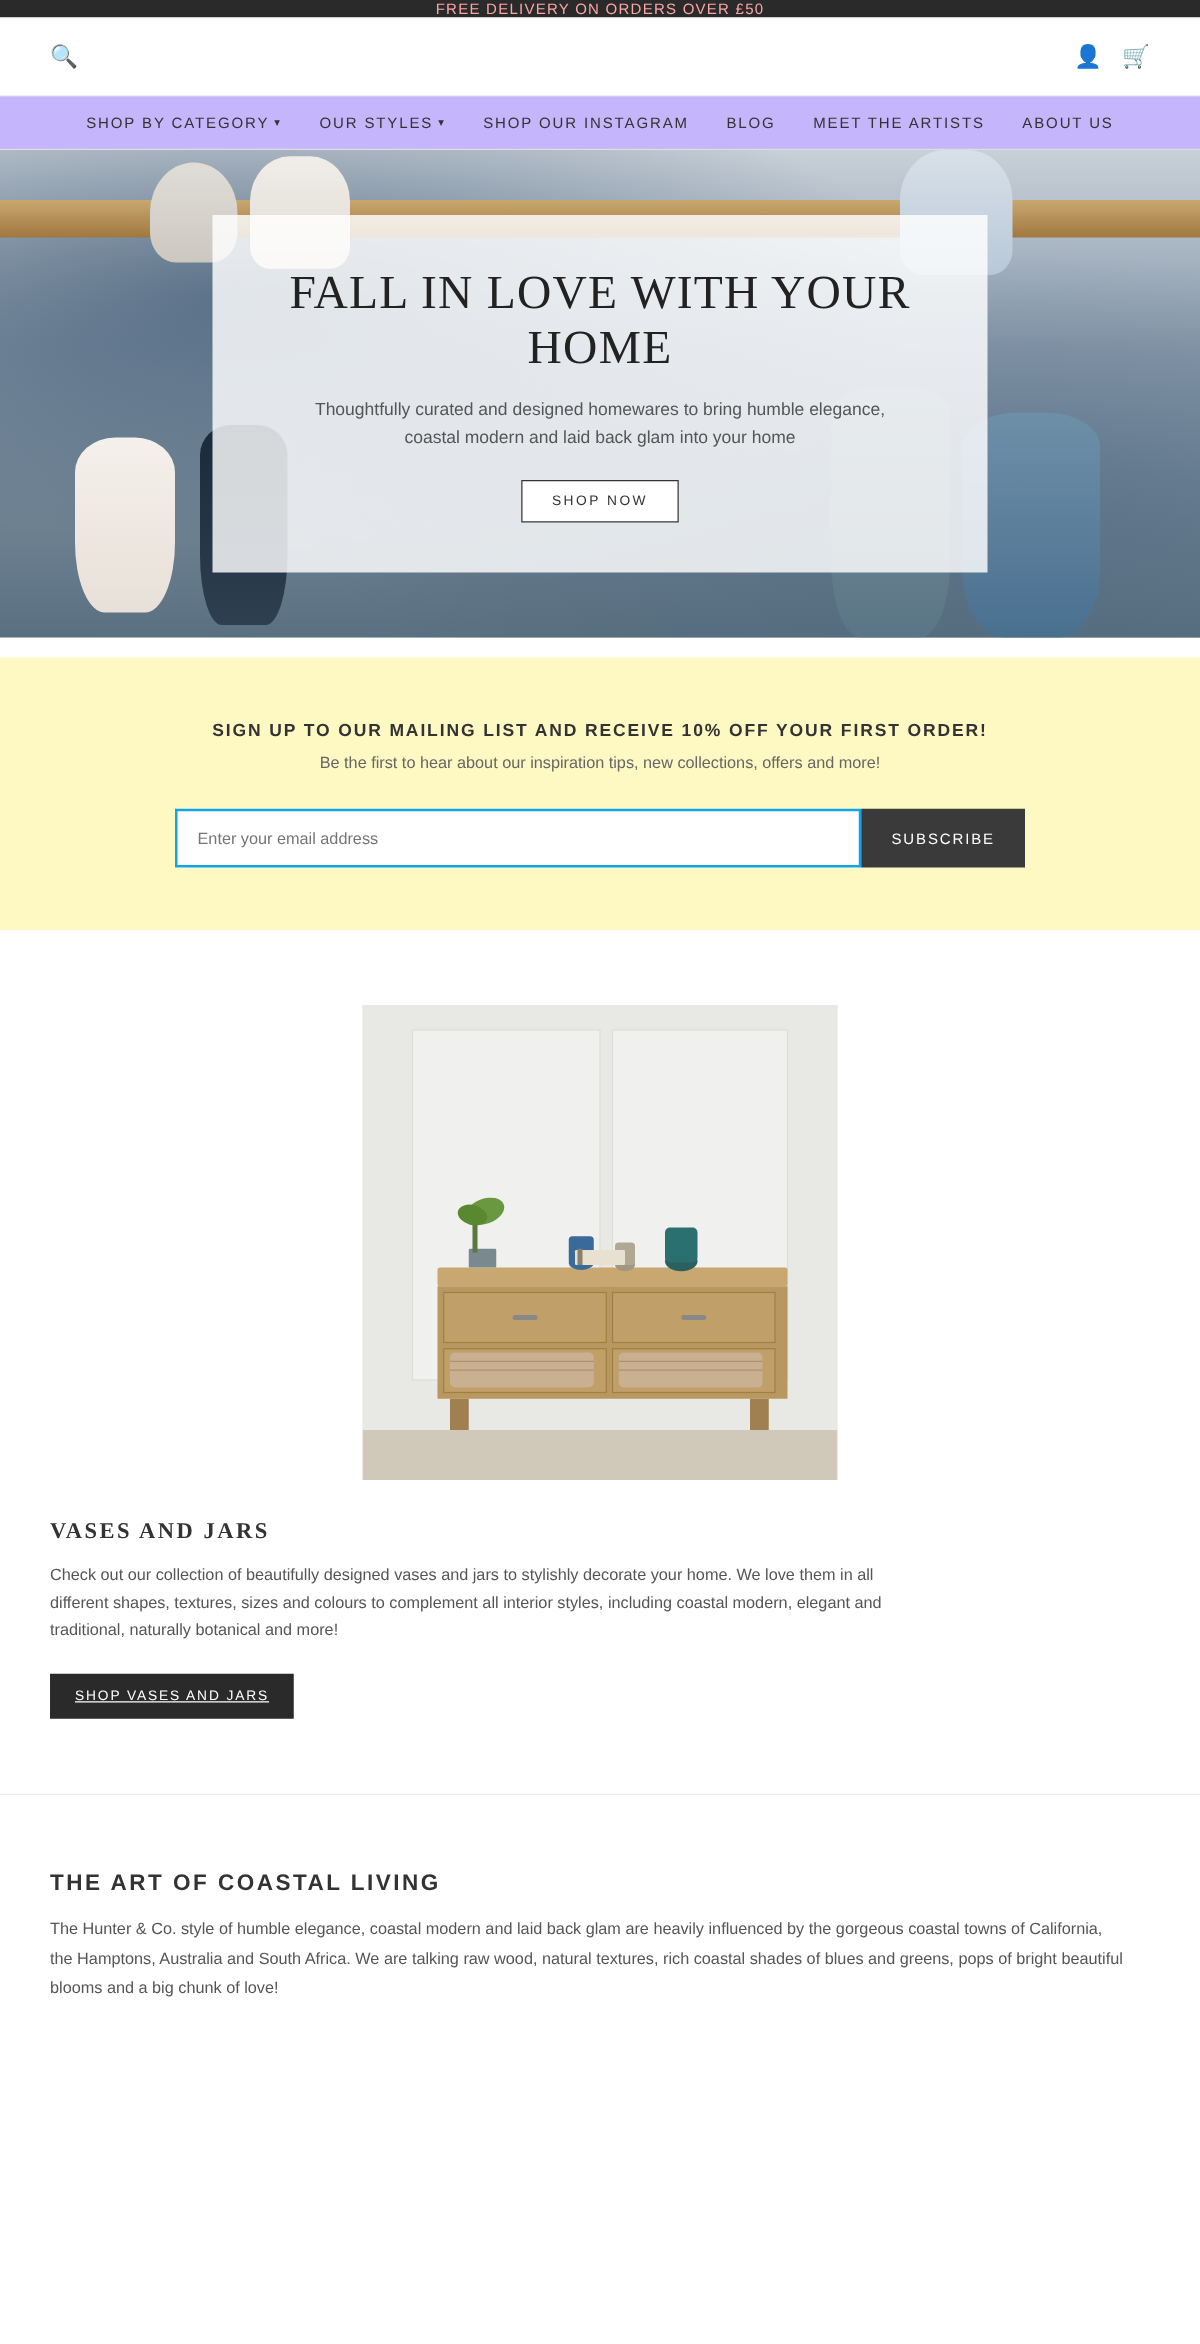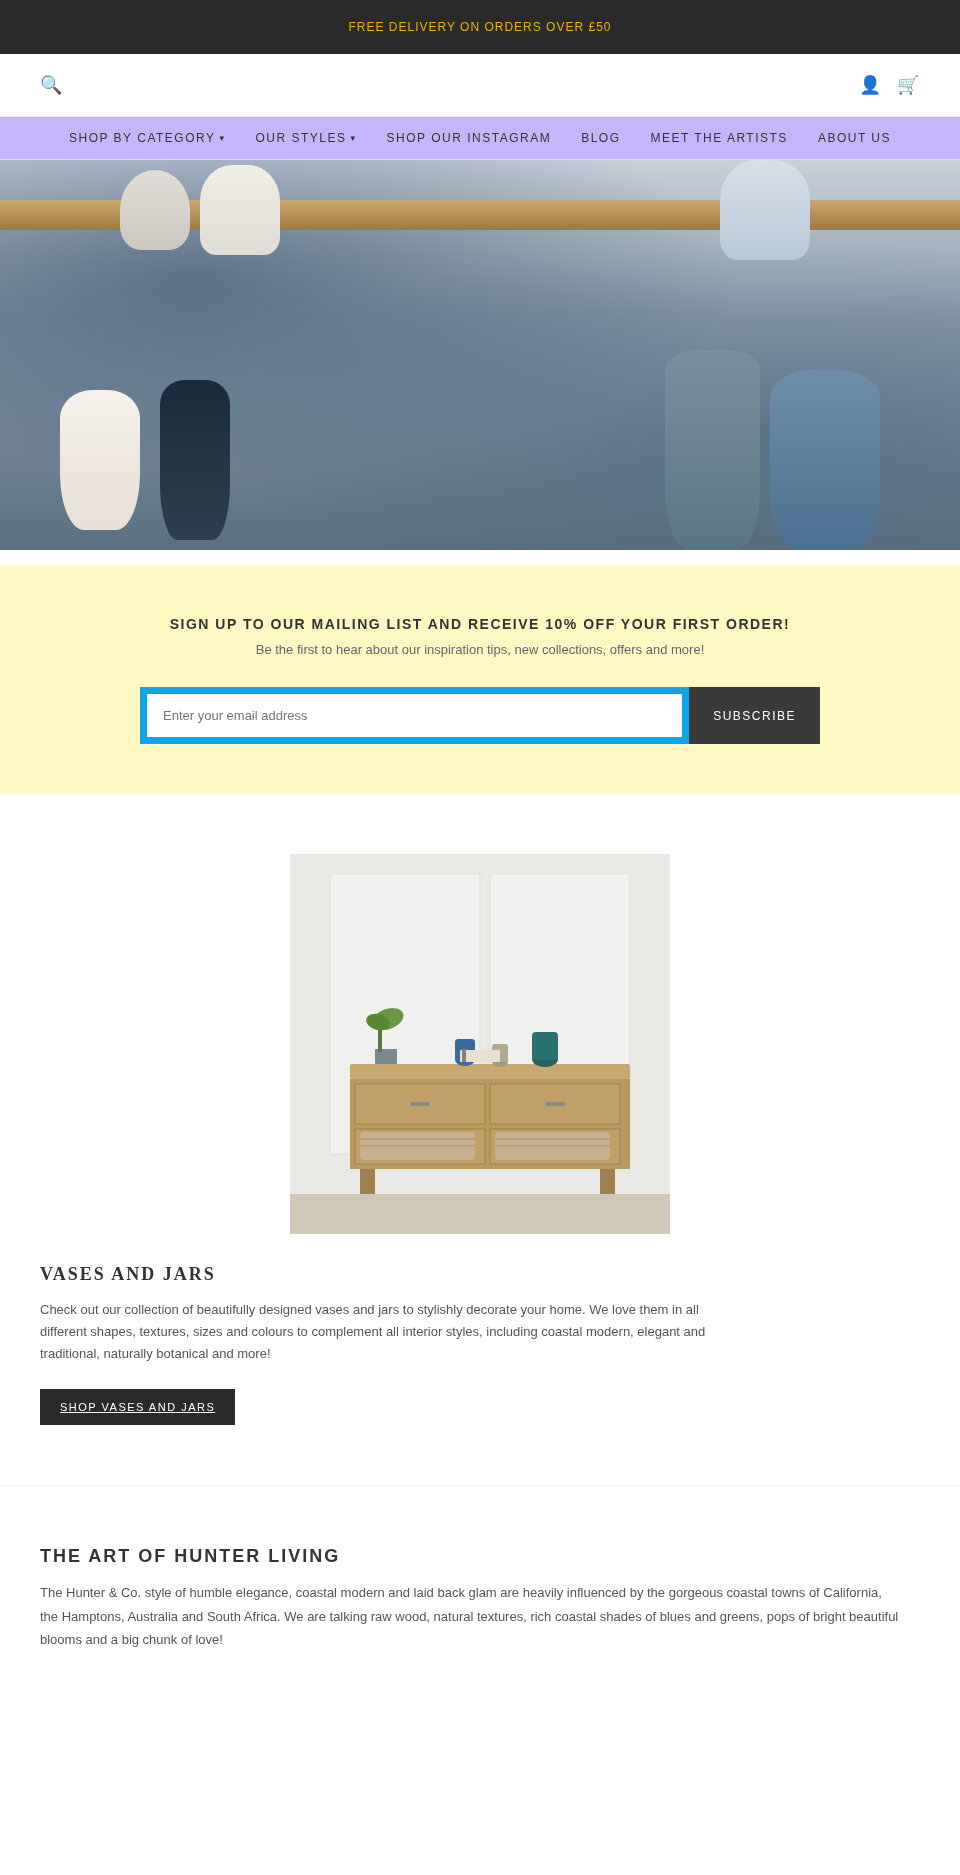--- a/index.html
+++ b/index.html
@@ -1,23 +1,23 @@
 <!DOCTYPE html>
 <html><head>
   <meta charset="utf-8">
   <style>
     * { margin: 0; padding: 0; box-sizing: border-box; }
     body { font-family: 'Georgia', serif; color: #333; background: #fff; width: 960px; }
 
     
     .top-banner {
       background: #2a2a2a;
-      color: #eab308;
+      color: #fca5a5;
       text-align: center;
-      padding: 20px;
+      padding: 0;
       font-size: 12px;
       letter-spacing: 1px;
       font-family: Arial, sans-serif;
     }
 
     
     .header {
       display: flex;
       align-items: center;
       justify-content: space-between;
@@ -194,21 +194,21 @@
       margin-bottom: 30px;
     }
     .mailing-form {
       display: flex;
       max-width: 680px;
       margin: 0 auto;
     }
     .mailing-input {
       flex: 1;
       padding: 14px 16px;
-      border: 7px solid #0ea5e9;
+      border: 2px solid #0ea5e9;
       font-size: 13px;
       font-family: Arial, sans-serif;
       outline: none;
       color: #999;
       background: #fff;
     }
     .mailing-btn {
       padding: 14px 24px;
       background: #3a3a3a;
       color: #fff;
@@ -347,20 +347,25 @@
 
   <div class="vase1"></div>
   <div class="vase2"></div>
   <div class="vase3"></div>
   <div class="vase4"></div>
 
   <div style="position:absolute;top:10px;left:120px;width:70px;height:80px;background:linear-gradient(180deg,#e0ddd8,#ccc8c0);border-radius:50% 50% 30% 30%;z-index:2;"></div>
   <div style="position:absolute;top:5px;left:200px;width:80px;height:90px;background:linear-gradient(180deg,#f0ede8,#e0ddd5);border-radius:40% 40% 20% 20%;z-index:2;"></div>
   <div style="position:absolute;top:0px;right:150px;width:90px;height:100px;background:linear-gradient(180deg,#d8e0e8,#b8c8d8);border-radius:40% 40% 20% 20%;z-index:2;"></div>
 
+  <div class="hero-content">
+    <h1 class="hero-title">FALL IN LOVE WITH YOUR HOME</h1>
+    <p class="hero-subtitle">Thoughtfully curated and designed homewares to bring humble elegance, coastal modern and laid back glam into your home</p>
+    <button class="hero-btn">SHOP NOW</button>
+  </div>
 </section>
 
 <section class="mailing-section">
   <h2 class="mailing-title">SIGN UP TO OUR MAILING LIST AND RECEIVE 10% OFF YOUR FIRST ORDER!</h2>
   <p class="mailing-subtitle">Be the first to hear about our inspiration tips, new collections, offers and more!</p>
   <div class="mailing-form">
     <input class="mailing-input" type="email" placeholder="Enter your email address" style="">
     <button class="mailing-btn">SUBSCRIBE</button>
   </div>
 </section>
@@ -419,15 +424,15 @@
       <rect x="172" y="195" width="4" height="13" fill="#8a8070"></rect>
     </svg>
   </div>
 
   <h2 class="section-title">VASES AND JARS</h2>
   <p class="section-text">Check out our collection of beautifully designed vases and jars to stylishly decorate your home. We love them in all different shapes, textures, sizes and colours to complement all interior styles, including coastal modern, elegant and traditional, naturally botanical and more!</p>
   <button class="shop-btn">SHOP VASES AND JARS</button>
 </section>
 
 <section class="coastal-section">
-  <h2 class="coastal-title">THE ART OF HUNTER LIVING</h2>
+  <h2 class="coastal-title">THE ART OF COASTAL LIVING</h2>
   <p class="coastal-text">The Hunter &amp; Co. style of humble elegance, coastal modern and laid back glam are heavily influenced by the gorgeous coastal towns of California, the Hamptons, Australia and South Africa. We are talking raw wood, natural textures, rich coastal shades of blues and greens, pops of bright beautiful blooms and a big chunk of love!</p>
 </section>
 
 </body></html>

